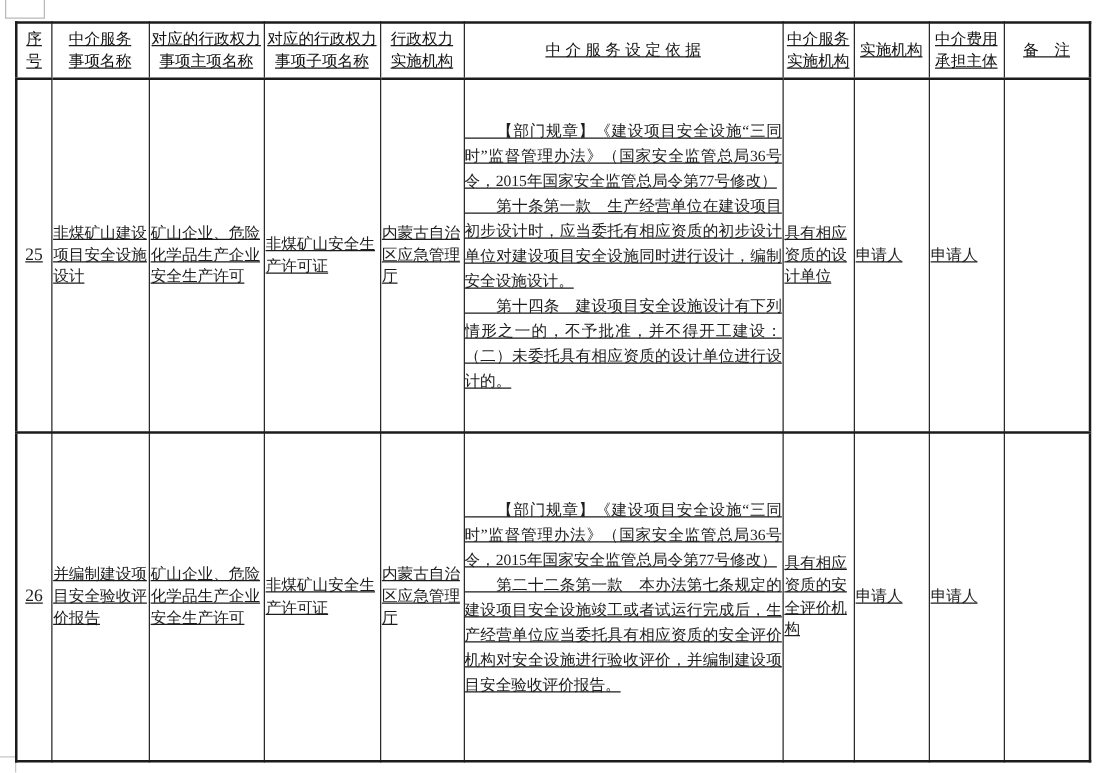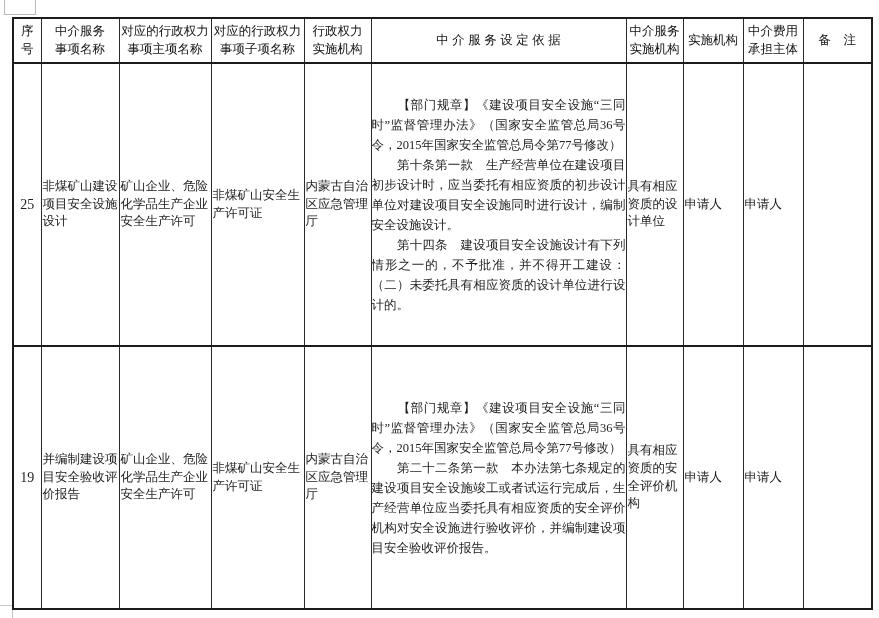--- a/index.html
+++ b/index.html
@@ -15,20 +15,21 @@
     position:absolute;left:4px;top:-7px;width:30px;height:20px;
     border:1px solid #b9b9b9;background:#fff;
   }
   .guide-line-h{position:absolute;left:0;top:605px;width:13px;height:1px;background:#c6c6c6;}
   .guide-line-v{position:absolute;left:12px;top:609px;width:1px;height:9px;background:#c6c6c6;}
 
   table.main{
     position:absolute;left:12px;top:17px;width:859px;
     border-collapse:collapse;table-layout:fixed;
     border:2px solid #1c1c1c;
+    text-decoration:underline;
   }
   table.main th, table.main td{
     border:1px solid #2a2a2a;
     vertical-align:middle;
     overflow:hidden;
   }
   table.main thead tr{height:45px;}
   table.main tr.row-a{height:283px;}
   table.main tr.row-b{height:263px;}
   table.main thead th{
@@ -104,21 +105,21 @@
         <td class="cell-text">内蒙古自治区应急管理厅</td>
         <td class="cell-basis">　　【部门规章】《建设项目安全设施“三同时”监督管理办法》（国家安全监管总局36号令，2015年国家安全监管总局令第77号修改）
 　　第十条第一款　生产经营单位在建设项目初步设计时，应当委托有相应资质的初步设计单位对建设项目安全设施同时进行设计，编制安全设施设计。
 　　第十四条　建设项目安全设施设计有下列情形之一的，不予批准，并不得开工建设：（二）未委托具有相应资质的设计单位进行设计的。</td>
         <td class="cell-text">具有相应资质的设计单位</td>
         <td class="cell-text">申请人</td>
         <td class="cell-text">申请人</td>
         <td class="cell-remark"></td>
       </tr>
       <tr class="row-b">
-        <td class="cell-num">19</td>
+        <td class="cell-num">26</td>
         <td class="cell-text">并编制建设项目安全验收评价报告</td>
         <td class="cell-text">矿山企业、危险化学品生产企业安全生产许可</td>
         <td class="cell-text">非煤矿山安全生产许可证</td>
         <td class="cell-text">内蒙古自治区应急管理厅</td>
         <td class="cell-basis">　　【部门规章】《建设项目安全设施“三同时”监督管理办法》（国家安全监管总局36号令，2015年国家安全监管总局令第77号修改）
 　　第二十二条第一款　本办法第七条规定的建设项目安全设施竣工或者试运行完成后，生产经营单位应当委托具有相应资质的安全评价机构对安全设施进行验收评价，并编制建设项目安全验收评价报告。</td>
         <td class="cell-text">具有相应资质的安全评价机构</td>
         <td class="cell-text">申请人</td>
         <td class="cell-text">申请人</td>
         <td class="cell-remark"></td>

